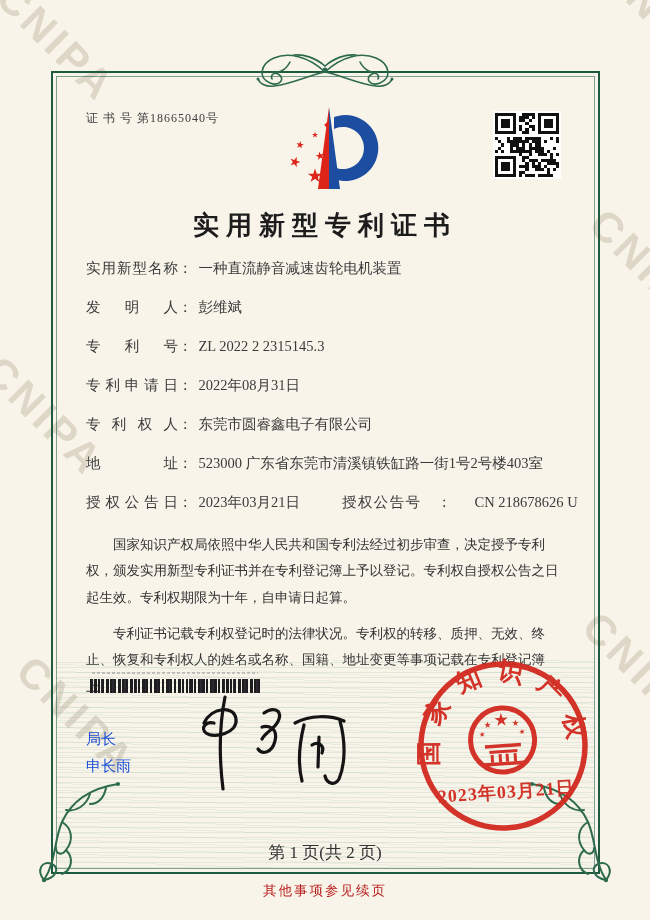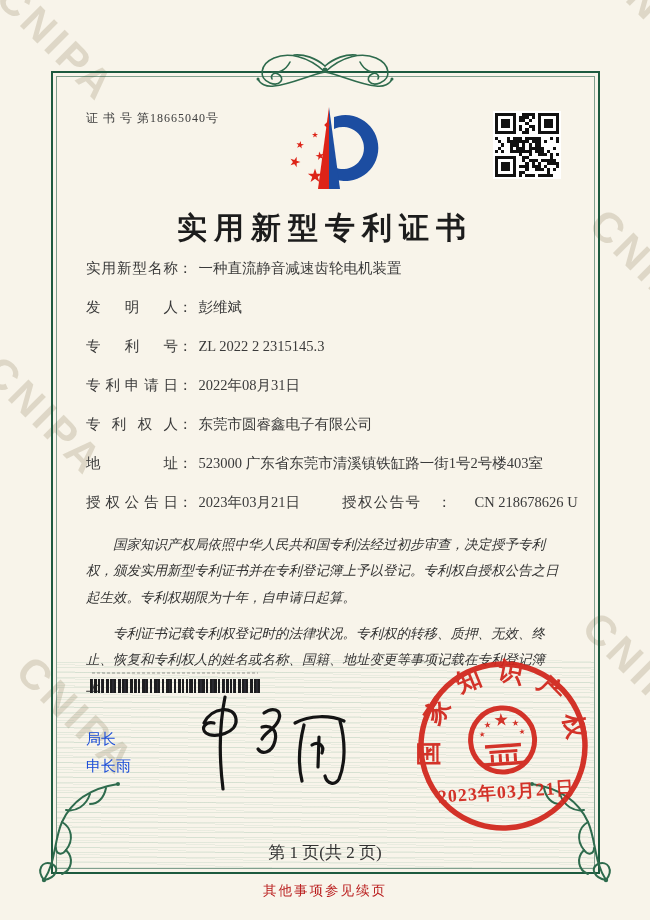--- a/index.html
+++ b/index.html
@@ -35,31 +35,31 @@
       repeating-linear-gradient(2deg, rgba(110,165,135,.10) 0 1px, rgba(0,0,0,0) 1px 7px);
   }
   .ornament-top{position:absolute;left:230px;top:48px;width:190px;height:46px;z-index:2;}
   .ornament-bl{position:absolute;left:28px;top:780px;width:95px;height:108px;z-index:2;}
   .ornament-br{position:absolute;left:527px;top:780px;width:95px;height:108px;z-index:2;transform:scaleX(-1);}
   .cert-no{position:absolute;left:86px;top:110px;z-index:2;font-size:12px;letter-spacing:1px;color:#3c3c3c;}
   .logo{position:absolute;left:272px;top:103px;width:118px;height:99px;z-index:2;}
   .qr{position:absolute;left:493px;top:111px;width:64px;height:64px;z-index:2;background:#fff;padding:2px;}
   .title{
     position:absolute;left:0;right:0;top:208px;z-index:2;text-align:center;
-    font-size:30px;font-weight:bold;letter-spacing:7px;color:#1c1c1c;
+    font-size:26px;font-weight:bold;letter-spacing:7px;color:#1c1c1c;
   }
   .fields{position:absolute;left:86px;top:257px;width:482px;z-index:2;}
   .field-row{display:flex;margin-bottom:17px;font-size:14.5px;line-height:22px;color:#3a3a3a;}
   .field-label{width:92px;flex:none;text-align:justify;text-align-last:justify;}
   .field-colon{flex:none;padding-right:6px;}
   .field-value{flex:none;white-space:nowrap;}
   .pair2{margin-left:42px;display:flex;gap:17px;}
   .paragraphs{
     position:absolute;left:86px;top:532px;width:484px;z-index:2;
-    font-size:13.5px;line-height:1.95;color:#333;font-style:italic;
+    font-size:13.5px;line-height:1.95;color:#333;
   }
   .paragraphs p{margin:0 0 10px 0;text-indent:2em;}
   .microline{position:absolute;left:92px;top:672px;width:166px;height:2px;z-index:2;
     background:repeating-linear-gradient(90deg,rgba(60,60,60,.25) 0 3px,transparent 3px 5px);}
   .barcode{
     position:absolute;left:90px;top:679px;width:172px;height:14px;z-index:2;
     background:
       repeating-linear-gradient(90deg,#1d1d1f 0 2px,transparent 2px 4px),
       repeating-linear-gradient(90deg,#1d1d1f 0 1px,transparent 1px 6px),
       repeating-linear-gradient(90deg,#2a2a30 0 3px,transparent 3px 11px);

